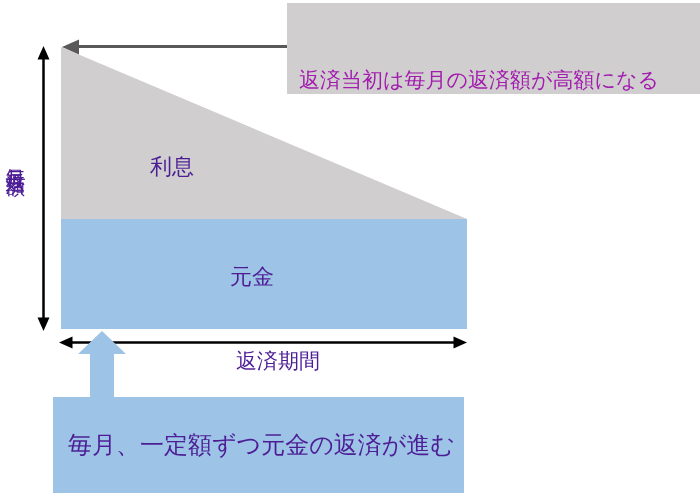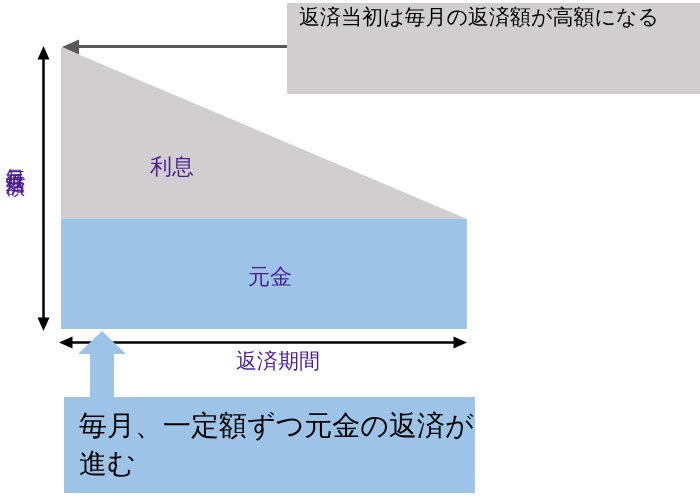--- a/index.html
+++ b/index.html
@@ -23,55 +23,55 @@
     position: absolute;
     color: #4c1d95;
     white-space: nowrap;
   }
   .callout-top {
     position: absolute;
     left: 287px; top: 3px;
     width: 413px; height: 91px;
     background: #d0cece;
     display: flex;
-    align-items: flex-start;
+    align-items: flex-end;
     box-sizing: border-box;
     padding-left: 12px;
     font-size: 21px;
-    color: #000000;
+    color: #a21caf;
   }
   .callout-bottom {
     position: absolute;
-    left: 64px; top: 397px;
+    left: 53px; top: 397px;
     width: 411px; height: 96px;
     background: #9dc3e6;
     display: flex;
     align-items: center;
     box-sizing: border-box;
     padding-left: 15px;
-    font-size: 28px;
-    color: #000000;
+    font-size: 24px;
+    color: #4c1d95;
   }
   .y-axis-label {
     left: 3px; top: 152px;
     writing-mode: vertical-rl;
     text-orientation: upright;
     font-size: 20px;
     letter-spacing: 2px;
   }
   .interest-label {
     left: 132px; top: 152px;
     width: 80px;
     text-align: center;
     font-size: 22px;
   }
   .principal-label {
     left: 212px; top: 262px;
     width: 80px;
-    text-align: right;
+    text-align: center;
     font-size: 22px;
   }
   .x-axis-label {
     left: 193px; top: 347px;
     width: 170px;
     text-align: center;
     font-size: 21px;
   }
 </style>
 </head>

